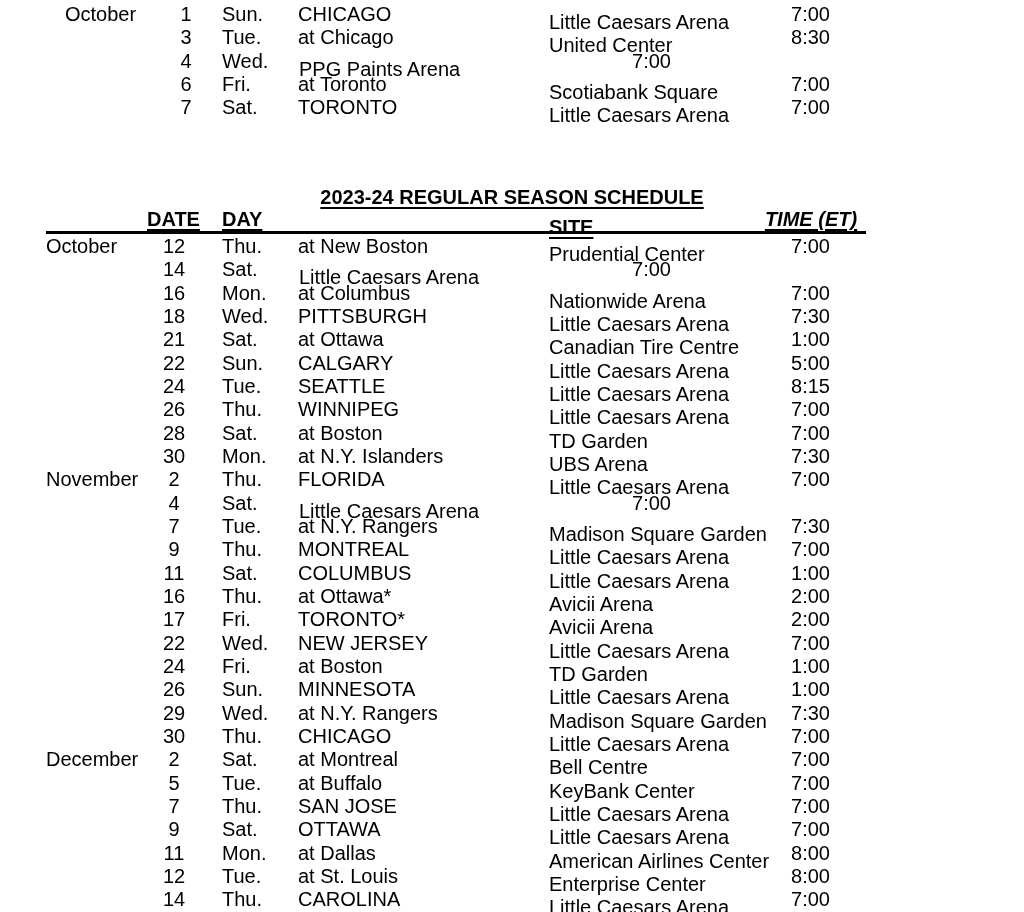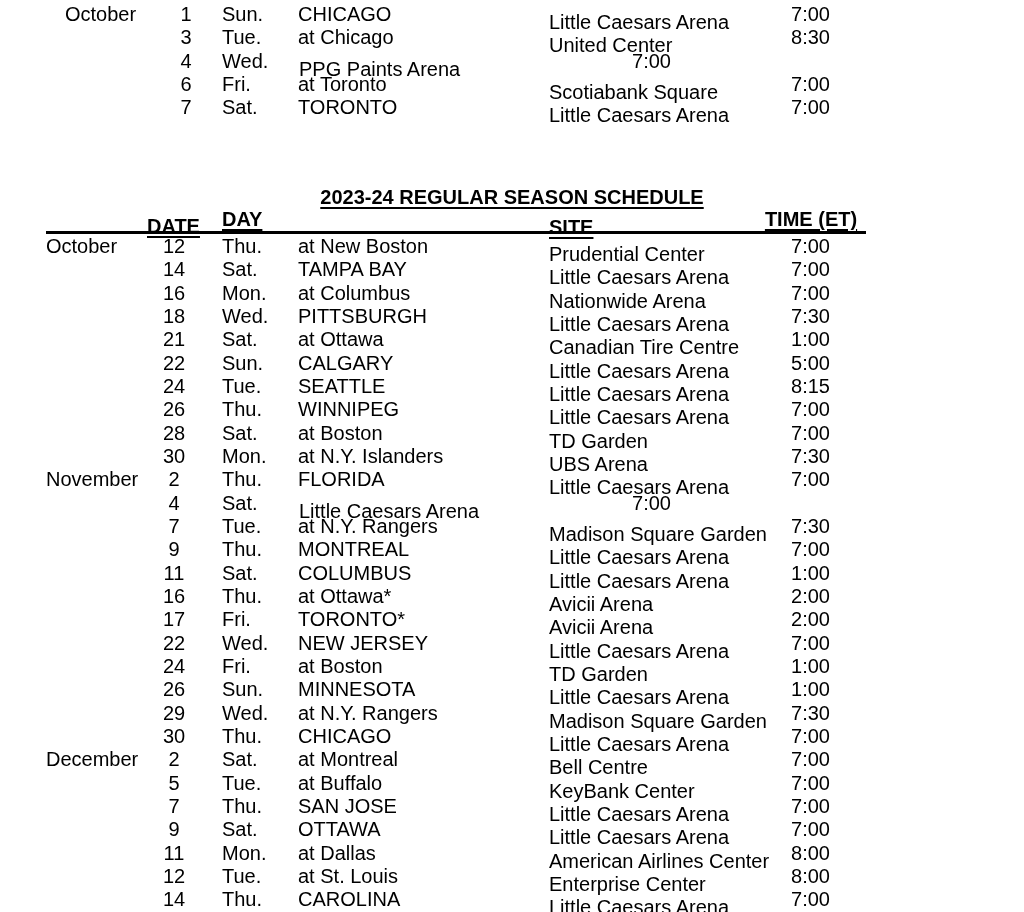--- a/index.html
+++ b/index.html
@@ -64,22 +64,22 @@
   
   #preseason-table .cell.month { padding-left: 19px; }
   #preseason-table .cell.date  { position: relative; left: 12px; }
 
   .hdr {
     font-weight: bold;
     text-decoration: underline;
     text-decoration-thickness: 2px;
     text-underline-offset: 3px;
   }
-  #header-row .cell.date { text-align: left; padding-left: 1px; margin-top: 7px; }
-  #header-row .cell.time { padding-right: 6px; }
+  #header-row .cell.date { text-align: left; padding-left: 1px; }
+  #header-row .cell.time { padding-right: 6px; font-style: italic; }
 </style>
 </head>
 <body>
 
 <div id="preseason-table" class="schedule-table">
     <div class="row">
       <div class="cell month">October</div>
       <div class="cell date">1</div>
       <div class="cell day">Sun.</div>
       <div class="cell opponent">CHICAGO</div>
@@ -136,21 +136,20 @@
       <div class="cell date">12</div>
       <div class="cell day">Thu.</div>
       <div class="cell opponent">at New Boston</div>
       <div class="cell site">Prudential Center</div>
       <div class="cell time">7:00</div>
     </div>
     <div class="row">
       <div class="cell month"></div>
       <div class="cell date">14</div>
       <div class="cell day">Sat.</div>
-      <div class="cell opponent">TAMPA BAY</div>
       <div class="cell site">Little Caesars Arena</div>
       <div class="cell time">7:00</div>
     </div>
     <div class="row">
       <div class="cell month"></div>
       <div class="cell date">16</div>
       <div class="cell day">Mon.</div>
       <div class="cell opponent">at Columbus</div>
       <div class="cell site">Nationwide Arena</div>
       <div class="cell time">7:00</div>

